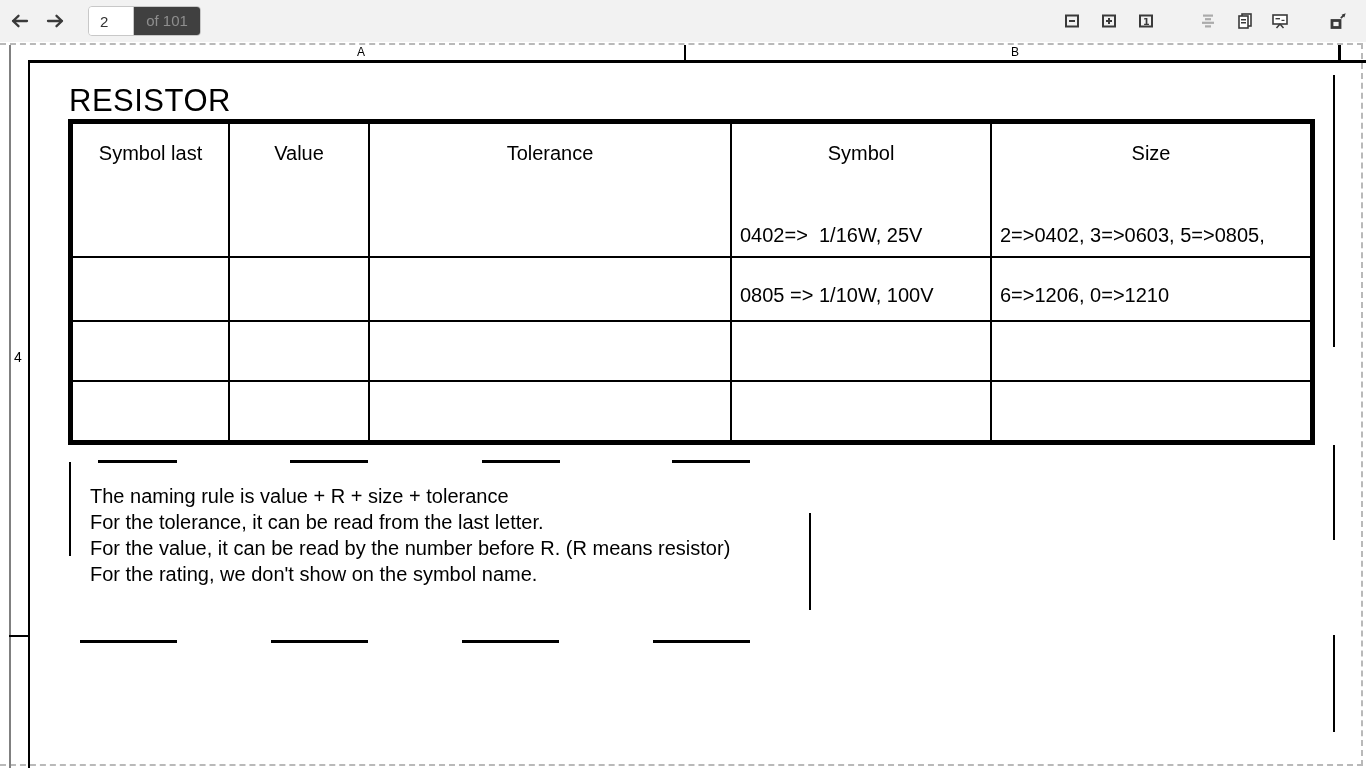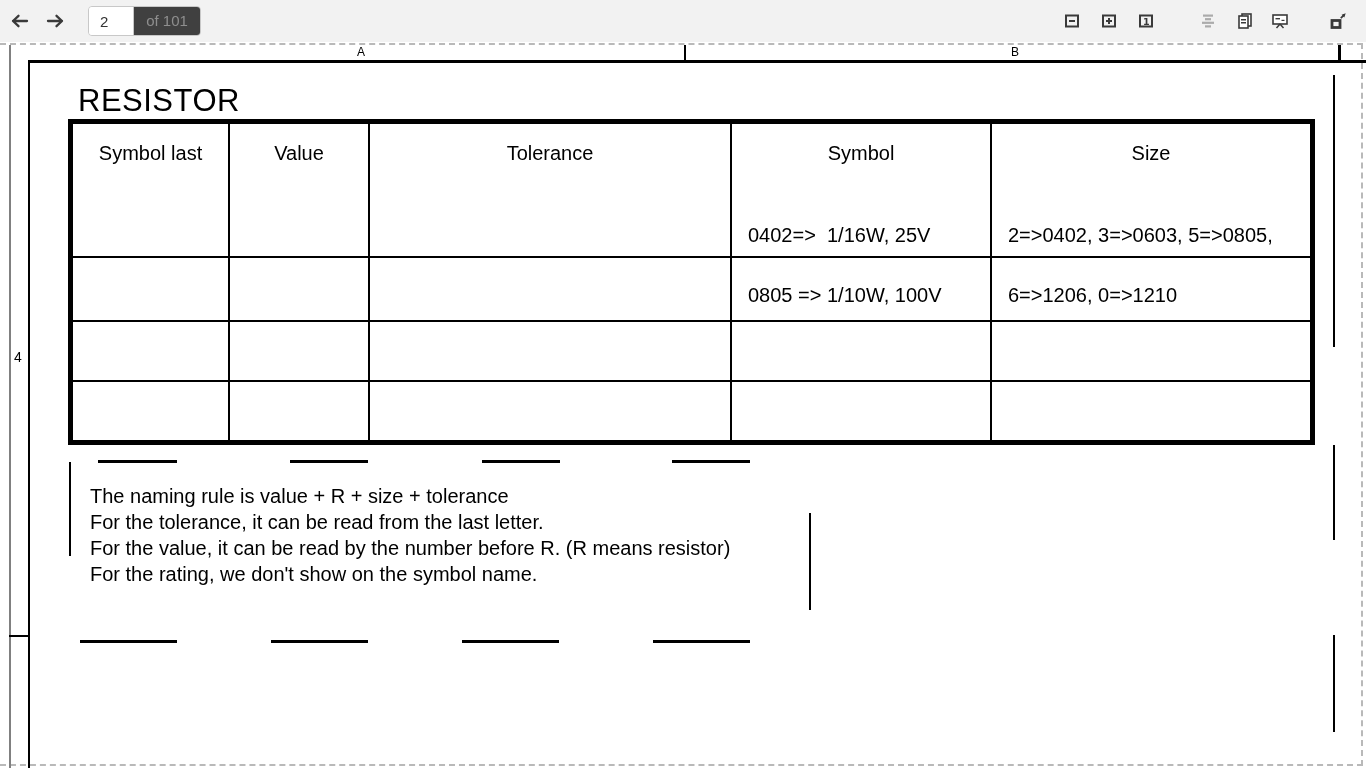--- a/index.html
+++ b/index.html
@@ -29,33 +29,33 @@
 
   
   .ln { position:absolute; background:#000; }
   .ln.gray { background:#808080; }
 
   .zone-label { position:absolute; font-size:12px; color:#000; }
   .zone-a { left:357px; top:45px; }
   .zone-b { left:1011px; top:45px; }
   .zone-4 { left:14px; top:349px; font-size:14px; }
 
-  .sheet-title { position:absolute; left:78px; top:83px; font-size:31px; letter-spacing:0.5px; }
+  .sheet-title { position:absolute; left:69px; top:83px; font-size:31px; letter-spacing:0.5px; }
 
   
   .res-table { position:absolute; left:68px; top:119px; width:1247px; height:326px;
                border:5px solid #000; display:grid;
                grid-template-columns:157px 140px 362px 260px 318px;
                grid-template-rows:134px 64px 60px 58px; background:#fff; }
   .td { border-right:2px solid #000; border-bottom:2px solid #000; overflow:visible; }
   .td:nth-child(5n) { border-right:none; }
   .td:nth-child(n+16) { border-bottom:none; }
   .th-label { text-align:center; padding-top:17px; font-size:20px; line-height:24px; }
   .sub-center { text-align:center; margin-top:40px; font-size:20px; white-space:pre; }
-  .sub-left  { margin-top:20px; padding-left:16px; font-size:20px; line-height:20px; white-space:pre; }
+  .sub-left  { margin-top:20px; padding-left:8px; font-size:20px; line-height:20px; white-space:pre; }
 
   
   .notes { position:absolute; left:90px; top:483px; font-size:20px; line-height:26px; }
 
   svg { display:block; }
 </style>
 </head>
 <body>
 
 <div class="app">

